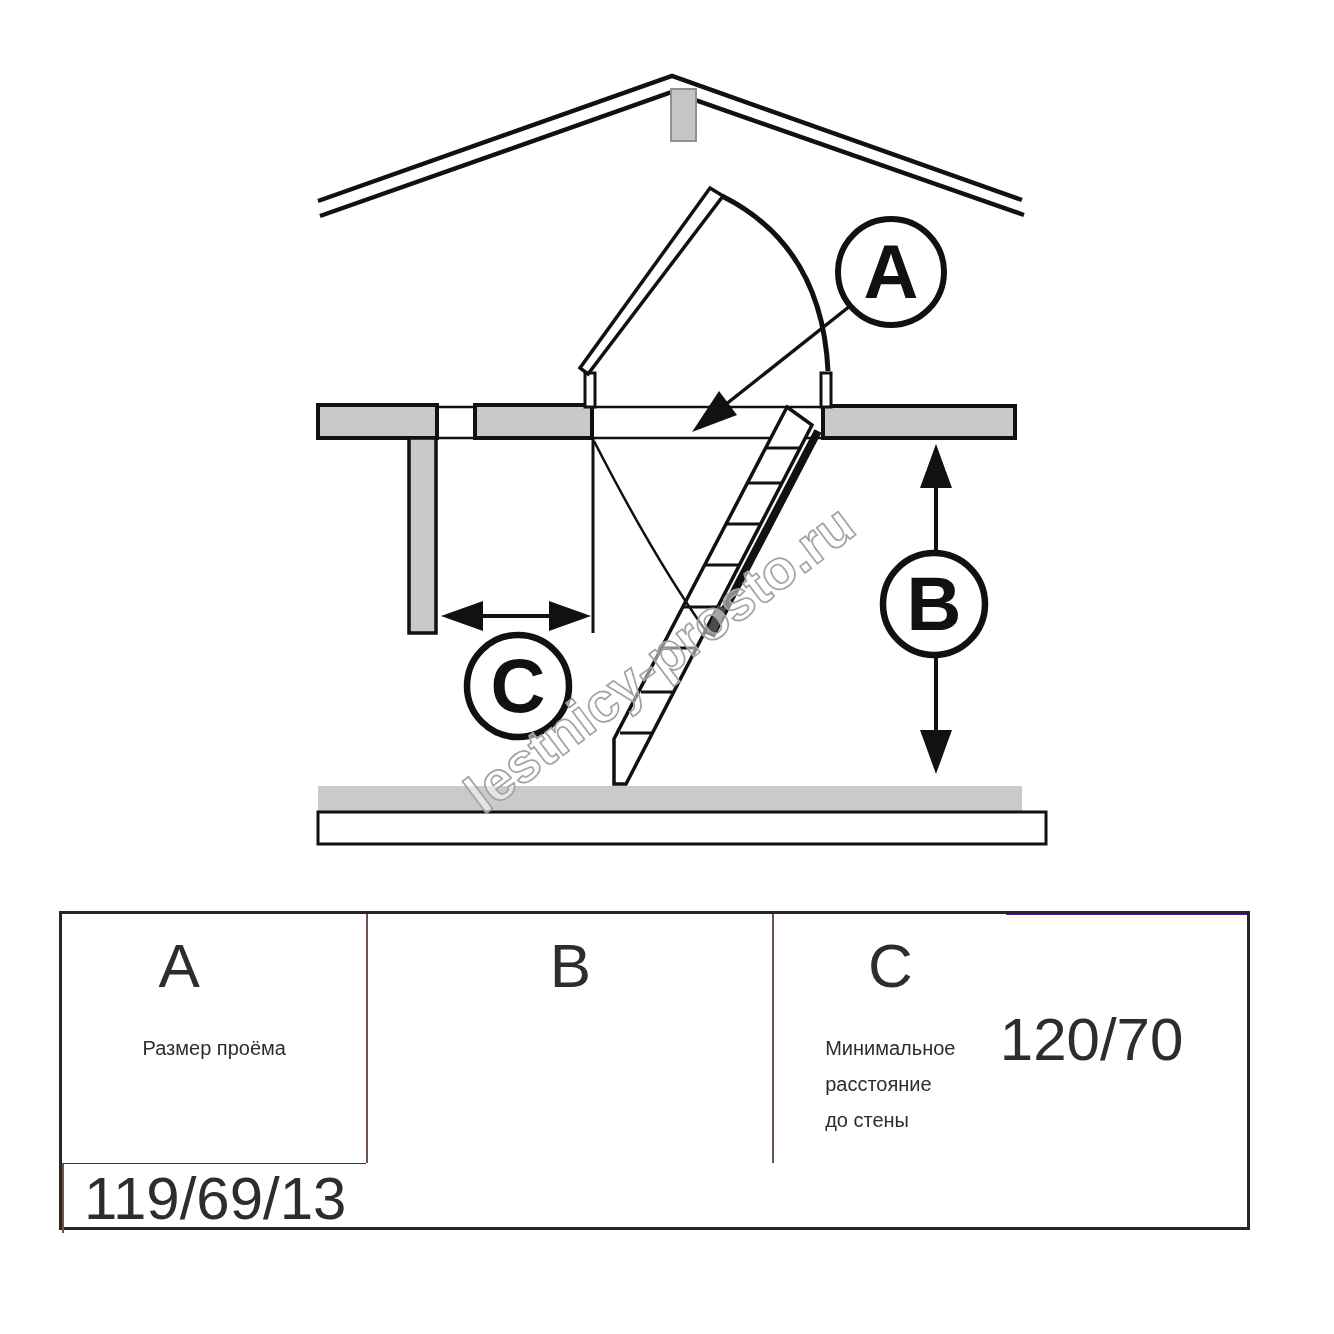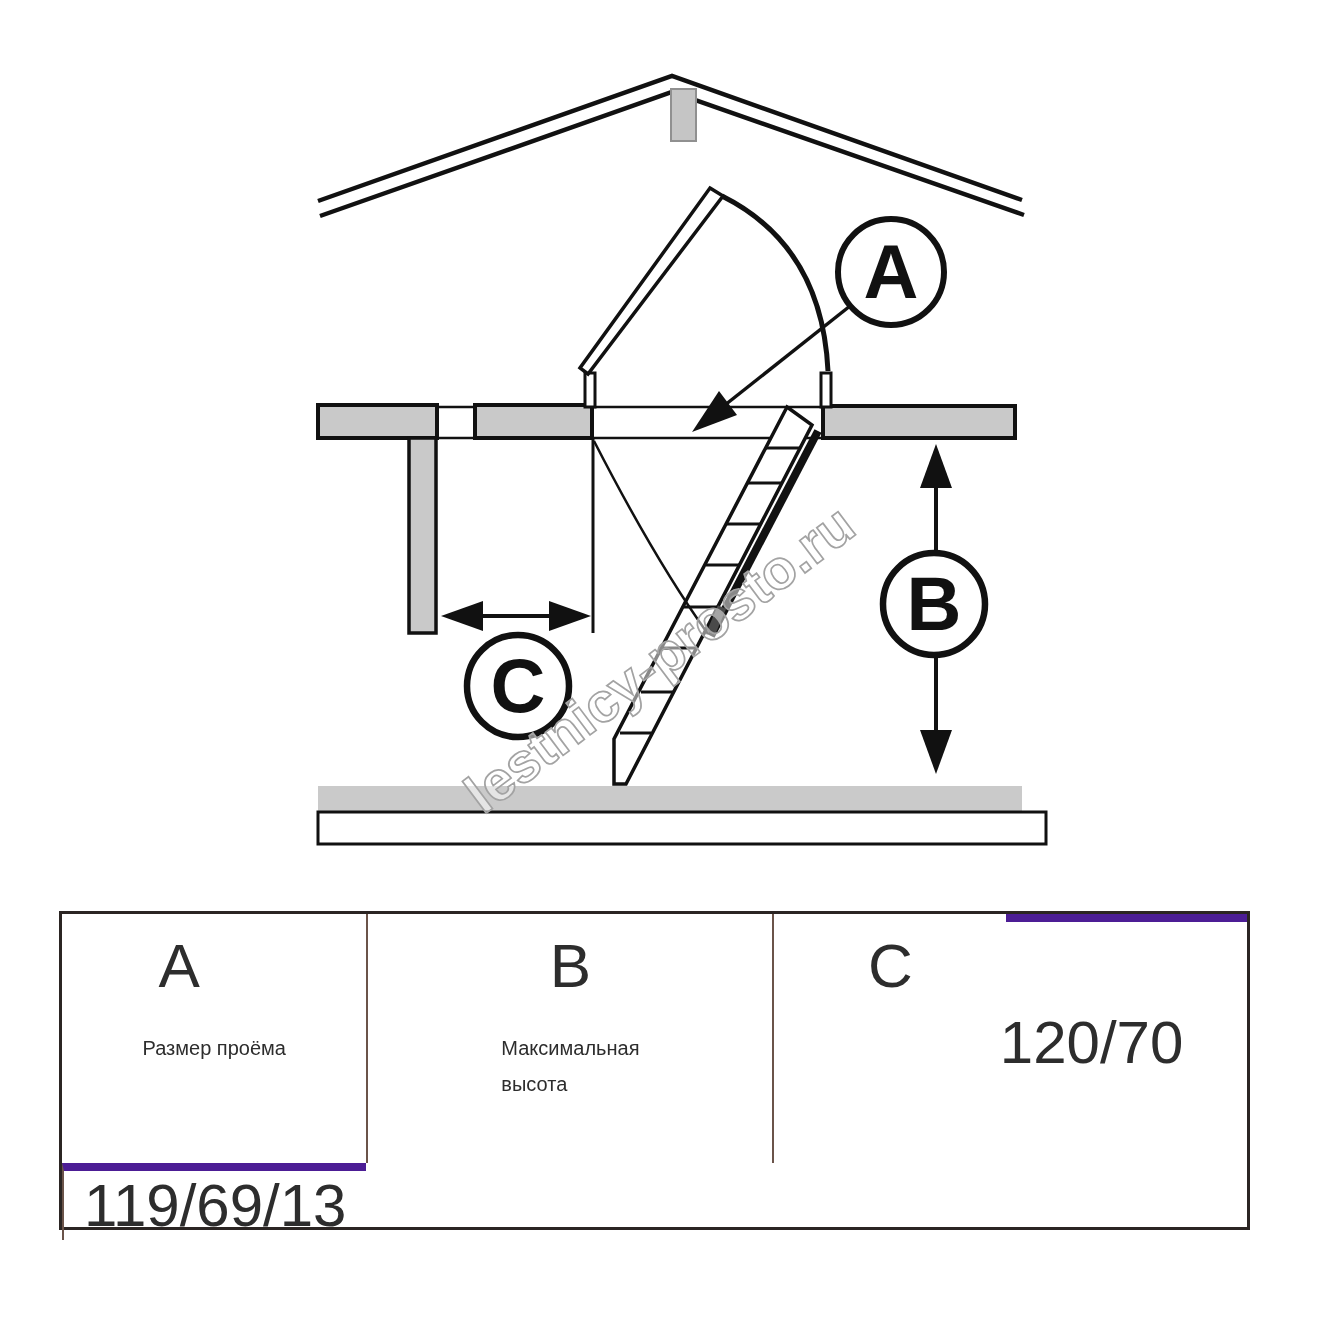--- a/index.html
+++ b/index.html
@@ -11,21 +11,21 @@
   #spec-table{position:absolute;left:59px;top:911px;width:1191px;height:319px;
               border:3px solid #2b2523;box-sizing:border-box;display:grid;
               grid-template-columns:306fr 408fr 235fr 242fr;
               grid-template-rows:249px 1fr;color:#2d2d2d;}
   .hcell{display:flex;flex-direction:column;align-items:center;box-sizing:border-box;}
   .vsep{border-left:2px solid #6b544a;}
   .big-letter{height:100px;display:flex;align-items:flex-end;justify-content:center;
               font-size:62px;font-weight:300;line-height:96px;letter-spacing:0px;}
   .desc{margin-top:16px;font-size:20px;line-height:36px;font-weight:400;}
   .vcell{display:flex;align-items:center;justify-content:center;box-sizing:border-box;
-         border-top:8px solid #4c1d95;font-size:60px;font-weight:300;}
+         border-top:1px solid #4c1d95;font-size:60px;font-weight:300;}
   .nudge-left{transform:translateX(-35px);}
 </style>
 </head>
 <body>
 
 <div id="page">
 
   <svg id="diagram-svg" width="1334" height="890" viewBox="0 0 1334 890">
 
     <polyline points="318,201 672,76 1022,200" fill="none" stroke="#111" stroke-width="4.5"></polyline>
@@ -91,27 +91,28 @@
   <div id="spec-table">
 
     <div class="hcell">
       <div class="big-letter nudge-left">A</div>
       <div class="desc">
         <div>Размер проёма</div>
       </div>
     </div>
     <div class="hcell vsep">
       <div class="big-letter">B</div>
-      <div class="desc">
-        <div>Максимальная</div>
-        <div>высота</div>
-      </div>
     </div>
     <div class="hcell vsep">
       <div class="big-letter">C</div>
+      <div class="desc">
+        <div>Минимальное</div>
+        <div>расстояние</div>
+        <div>до стены</div>
+      </div>
     </div>
 
     <div class="vcell">
       <span class="nudge-left">120/70</span>
     </div>
     <div class="vcell vsep">
       <span>119/69/13</span>
     </div>
   </div>
 </div>

